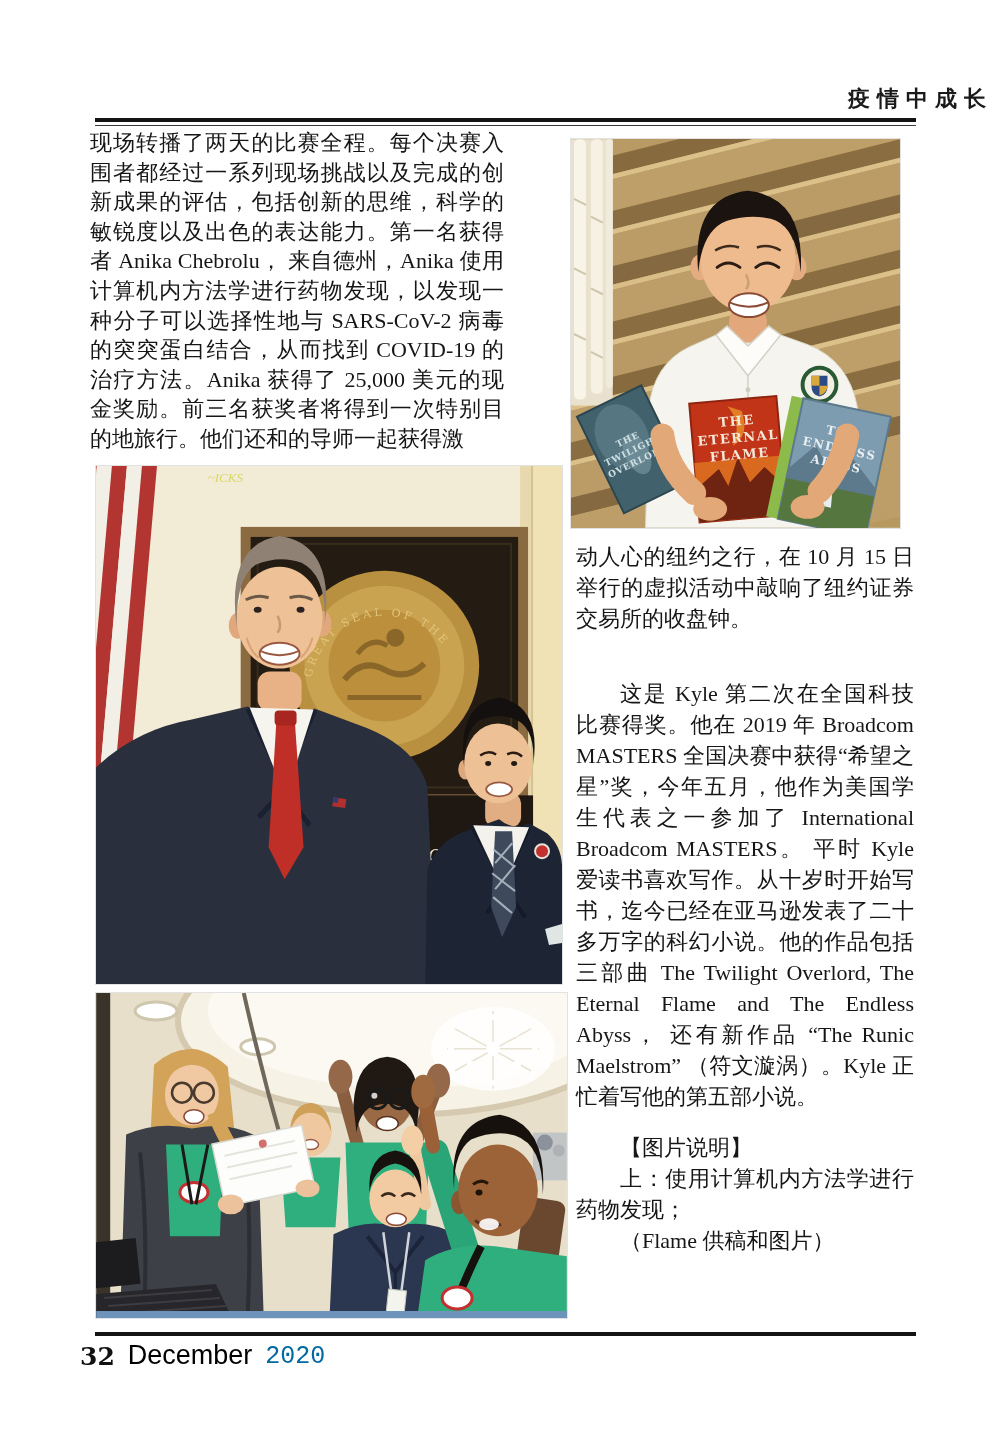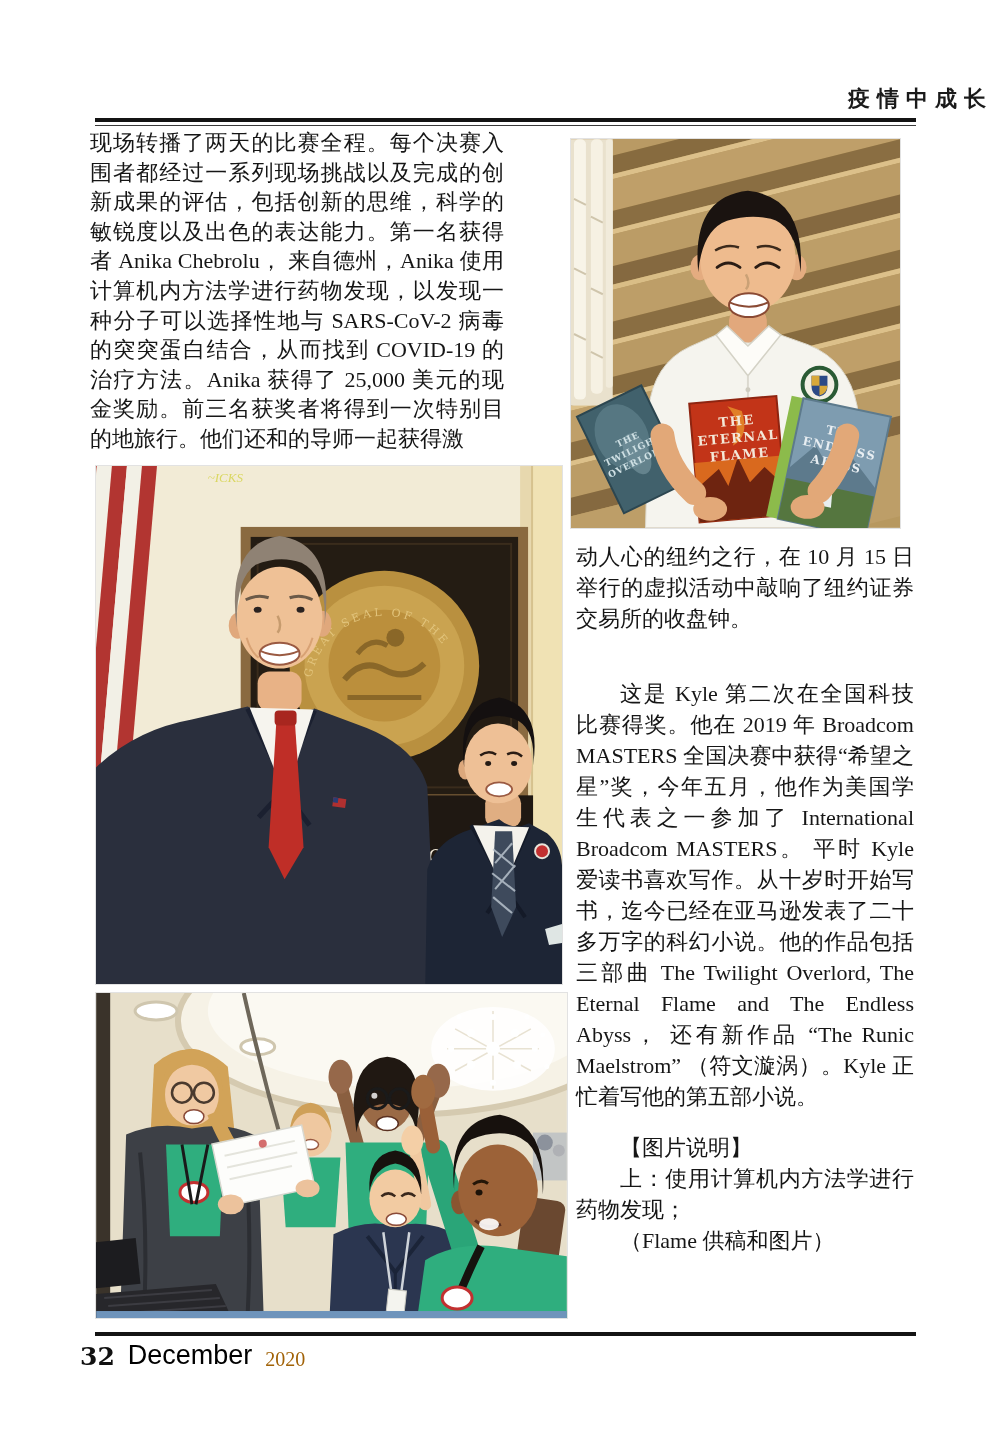--- a/index.html
+++ b/index.html
@@ -35,21 +35,21 @@
   .photo{border:1px solid #e2e2e2;box-sizing:border-box;background:#eee;}
   .photo-top{left:570px;top:138px;width:331px;height:391px;}
   .photo-mid{left:95px;top:465px;width:468px;height:520px;}
   .photo-bot{left:95px;top:992px;width:473px;height:327px;}
   .photo svg{display:block;width:100%;height:100%;}
   
   .ftr-rule{position:absolute;left:95px;top:1332px;width:821px;height:0;border-top:4px solid #141414;}
   .ftr{position:absolute;left:80px;top:1340px;display:flex;align-items:flex-end;gap:13px;}
   .ftr .pgnum{font-family:"DejaVu Serif",serif;font-weight:bold;font-size:25px;color:#111;}
   .ftr .month{font-family:"Liberation Sans","DejaVu Sans",sans-serif;font-size:27px;color:#000000;}
-  .ftr .year{font-family:Liberation Serif, serif;font-size:20px;color:#a16207;}
+  .ftr .year{font-family:Liberation Mono, monospace;font-size:25px;color:#0369a1;}
   .booktitle{font-family:"DejaVu Serif",serif;font-weight:bold;}
   .comein{font-family:"DejaVu Serif",serif;font-style:italic;}
 </style>
 </head>
 <body>
 
 <div class="page">
 
   <div class="hdr-title">疫情中成长</div>
   <div class="hdr-rule"></div>

